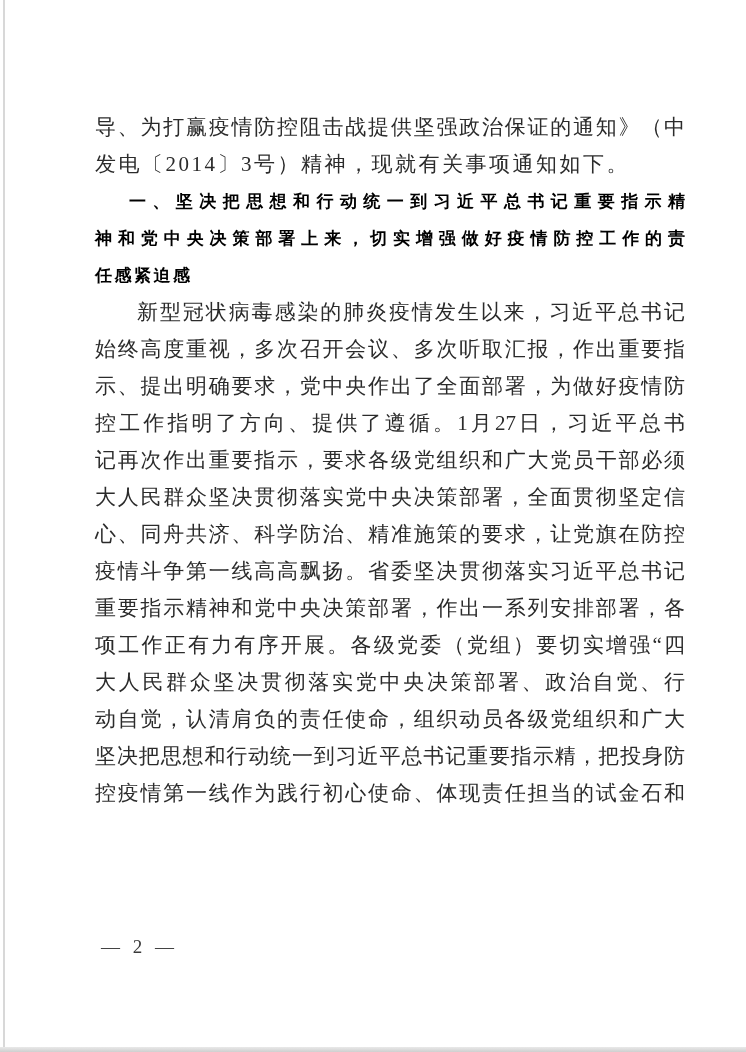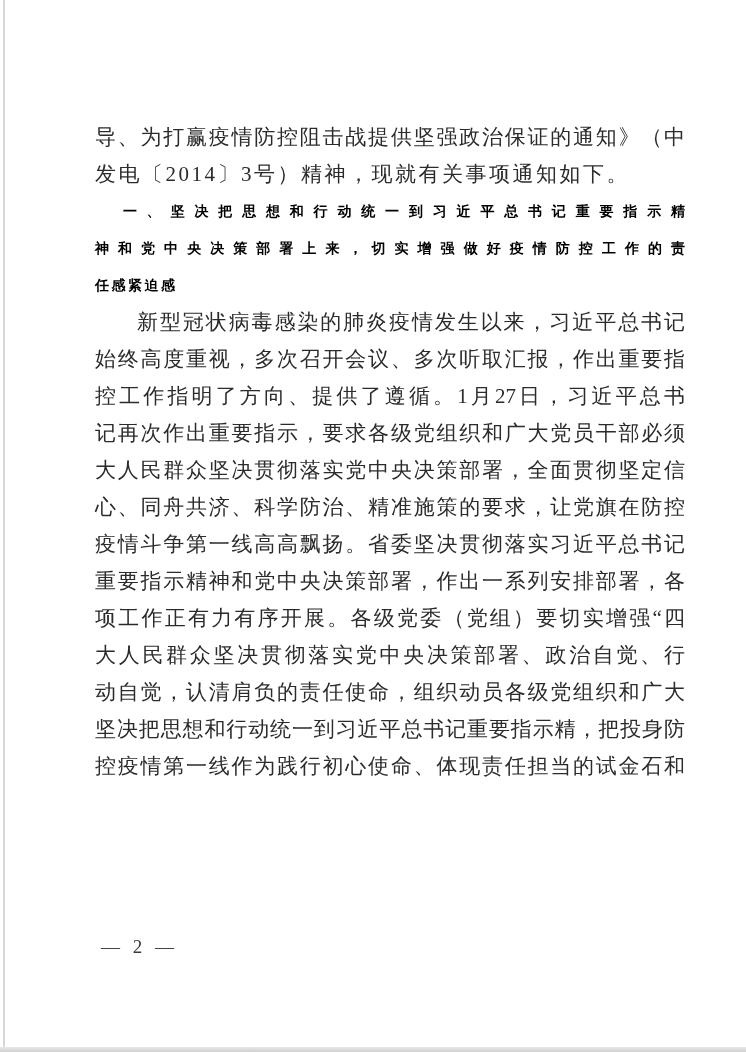--- a/index.html
+++ b/index.html
@@ -24,21 +24,21 @@
   .scan-edge-bottom {
     position: absolute;
     left: 0; bottom: 0;
     width: 100%; height: 5px;
     background: linear-gradient(to bottom, #e9e9e9, #cfcfcf);
   }
 
   .text-block {
     position: absolute;
     left: 95px;
-    top: 119px;
+    top: 109px;
     width: 590px;
   }
 
   .line {
     height: 37px;
     line-height: 37px;
     font-size: 21px;
     color: #2b2b2b;
     white-space: nowrap;
     overflow: visible;
@@ -51,21 +51,21 @@
   }
 
   .loose { letter-spacing: 2.5px; }
 
   .indent { text-indent: 2em; }
 
   .head {
     font-family: "Liberation Sans", "DejaVu Sans", sans-serif;
     font-weight: 700;
     color: #000000;
-    font-size: 14px;
+    font-size: 17px;
   }
 
   .footer {
     position: absolute;
     left: 101px;
     top: 936px;
     font-size: 19px;
     color: #3a3a3a;
     letter-spacing: 4px;
     white-space: nowrap;
@@ -83,20 +83,21 @@
 
     <div class="line just">导、为打赢疫情防控阻击战提供坚强政治保证的通知》（中</div>
     <div class="line loose">发电〔2014〕3号）精神，现就有关事项通知如下。</div>
 
     <div class="line head just indent">一、坚决把思想和行动统一到习近平总书记重要指示精</div>
     <div class="line head just">神和党中央决策部署上来，切实增强做好疫情防控工作的责</div>
     <div class="line head loose">任感紧迫感</div>
 
     <div class="line just indent">新型冠状病毒感染的肺炎疫情发生以来，习近平总书记</div>
     <div class="line just">始终高度重视，多次召开会议、多次听取汇报，作出重要指</div>
+    <div class="line just">示、提出明确要求，党中央作出了全面部署，为做好疫情防</div>
     <div class="line just">控工作指明了方向、提供了遵循。1月27日，习近平总书</div>
     <div class="line just">记再次作出重要指示，要求各级党组织和广大党员干部必须</div>
     <div class="line just">大人民群众坚决贯彻落实党中央决策部署，全面贯彻坚定信</div>
     <div class="line just">心、同舟共济、科学防治、精准施策的要求，让党旗在防控</div>
     <div class="line just">疫情斗争第一线高高飘扬。省委坚决贯彻落实习近平总书记</div>
     <div class="line just">重要指示精神和党中央决策部署，作出一系列安排部署，各</div>
     <div class="line just">项工作正有力有序开展。各级党委（党组）要切实增强“四</div>
     <div class="line just">大人民群众坚决贯彻落实党中央决策部署、政治自觉、行</div>
     <div class="line just">动自觉，认清肩负的责任使命，组织动员各级党组织和广大</div>
     <div class="line just">坚决把思想和行动统一到习近平总书记重要指示精，把投身防</div>

